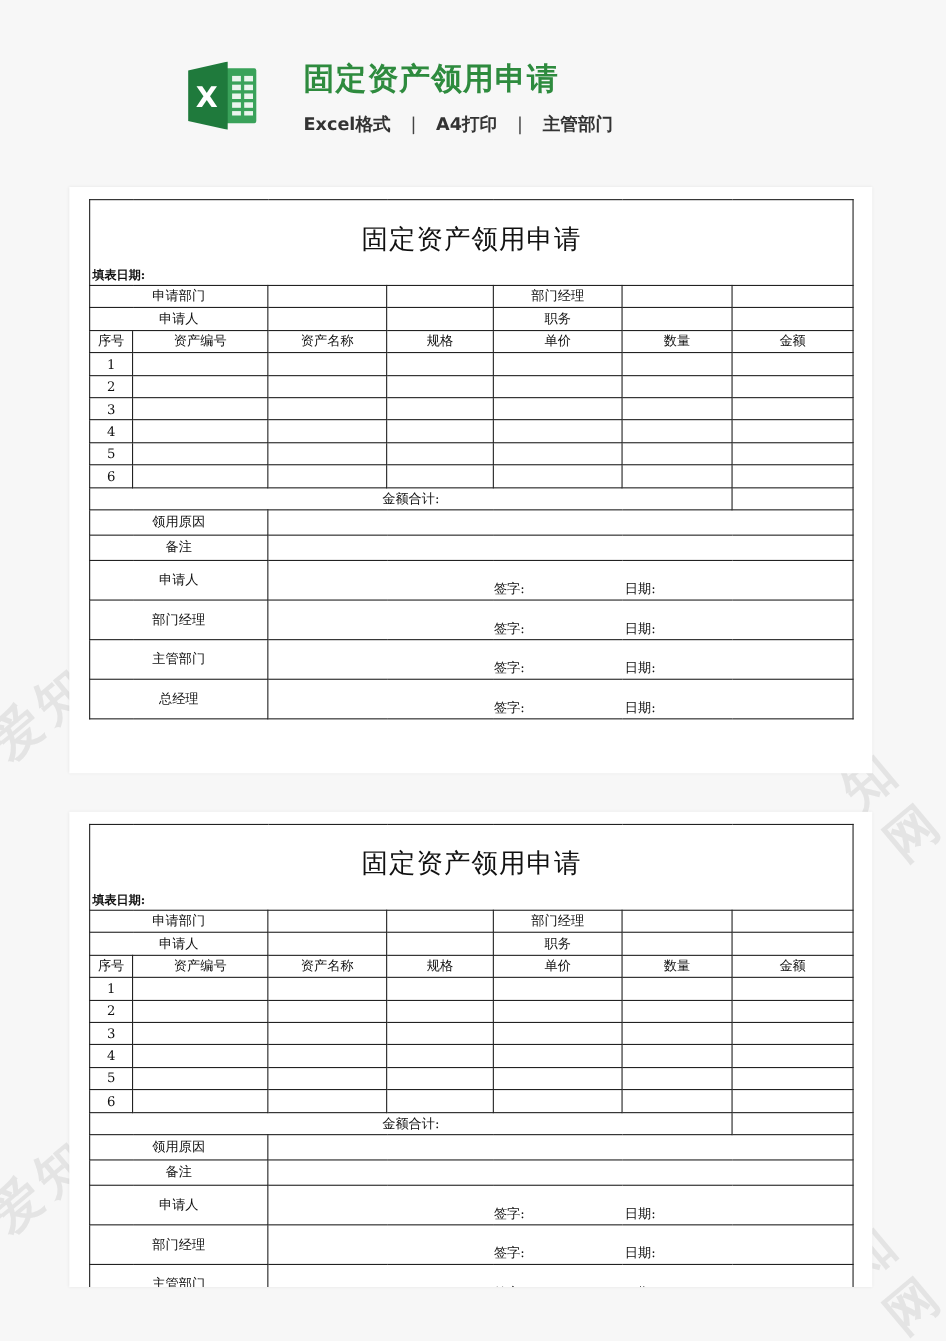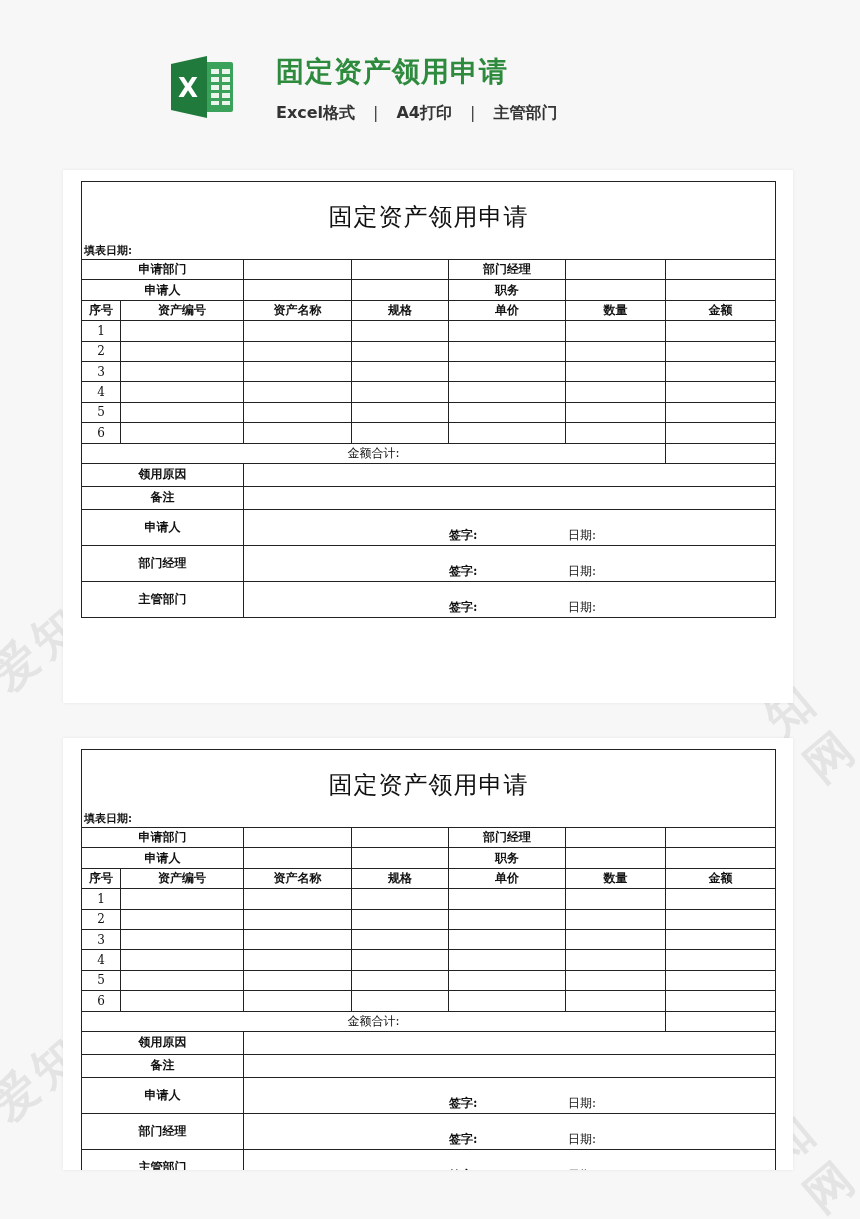--- a/index.html
+++ b/index.html
@@ -46,27 +46,27 @@
       height: 77px; position: relative; text-align: center; vertical-align: top;
       border-bottom: 1px solid #222;
     }
     .doc-title {
       display: block; font-size: 24px; margin-top: 20px; line-height: 30px; letter-spacing: 1px;
     }
     .fill-date {
       position: absolute; left: 2px; bottom: 0px; font-size: 11px; font-weight: bold; line-height: 16px;
     }
     tr.r20 td { height: 19.4px; }
-    .lbl { font-weight: bold; }
+    .lbl { font-weight: normal; }
     td.total-label { text-align: right; padding-right: 8px; font-weight: normal; }
     tr.r23 td { height: 22px; }
     tr.sig td { height: 35px; }
     td.sig-area { position: relative; }
     .sig-word {
-      position: absolute; left: 205px; bottom: 1px; font-weight: bold; font-size: 12px;
+      position: absolute; left: 205px; bottom: 1px; font-weight: normal; font-size: 12px;
     }
     .date-word {
       position: absolute; left: 324px; bottom: 1px; font-weight: normal; font-size: 12px;
     }
     .watermark {
       position: absolute; color: rgba(180,180,180,0.28); font-size: 46px; font-weight: bold;
       transform: rotate(-40deg); pointer-events: none; letter-spacing: 6px;
       font-family: "DejaVu Sans", sans-serif;
     }
   </style>
@@ -231,20 +231,27 @@
         <span class="date-word">日期:</span>
       </td>
     </tr>
     <tr class="sig">
       <td colspan="2" class="lbl">主管部门</td>
       <td colspan="5" class="sig-area">
         <span class="sig-word">签字:</span>
         <span class="date-word">日期:</span>
       </td>
     </tr>
+    <tr class="sig">
+      <td colspan="2" class="lbl">总经理</td>
+      <td colspan="5" class="sig-area">
+        <span class="sig-word">签字:</span>
+        <span class="date-word">日期:</span>
+      </td>
+    </tr>
   </tbody>
     </table>
 </div>
 
 <div class="sheet sheet2">
   <table class="form">
     <colgroup>
       <col style="width:39px">
         <col style="width:123px">
         <col style="width:108px">

